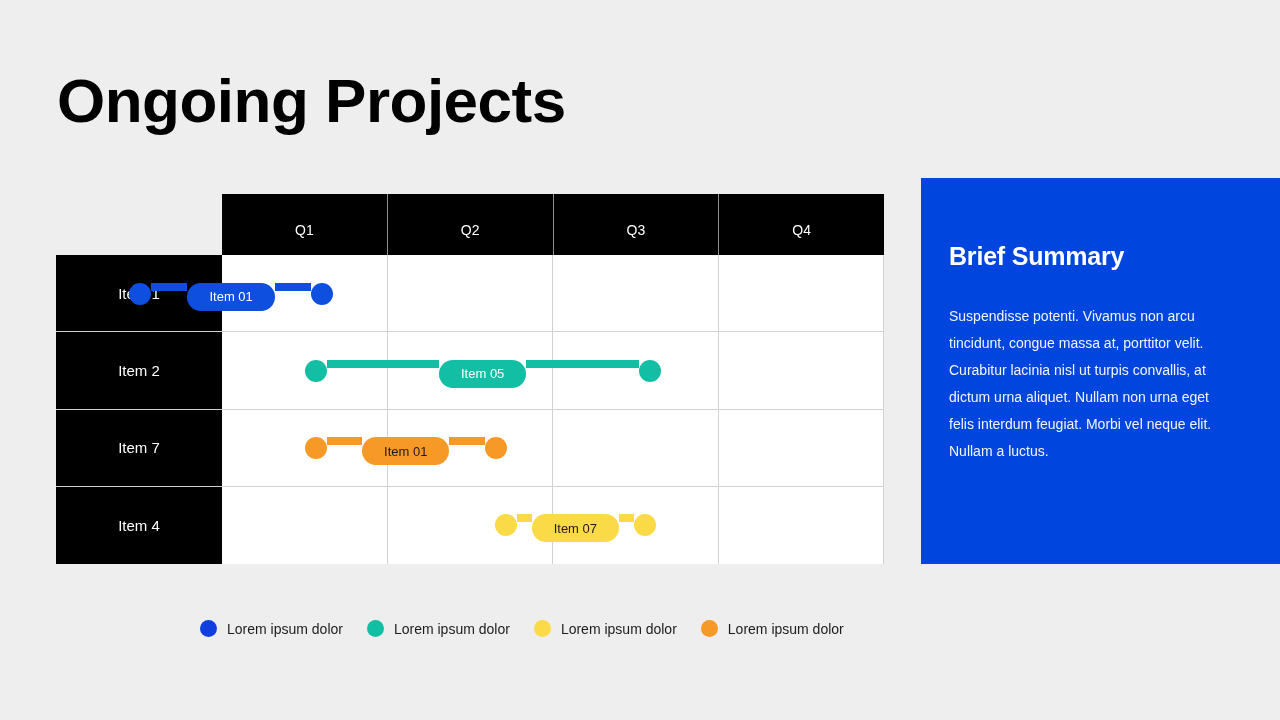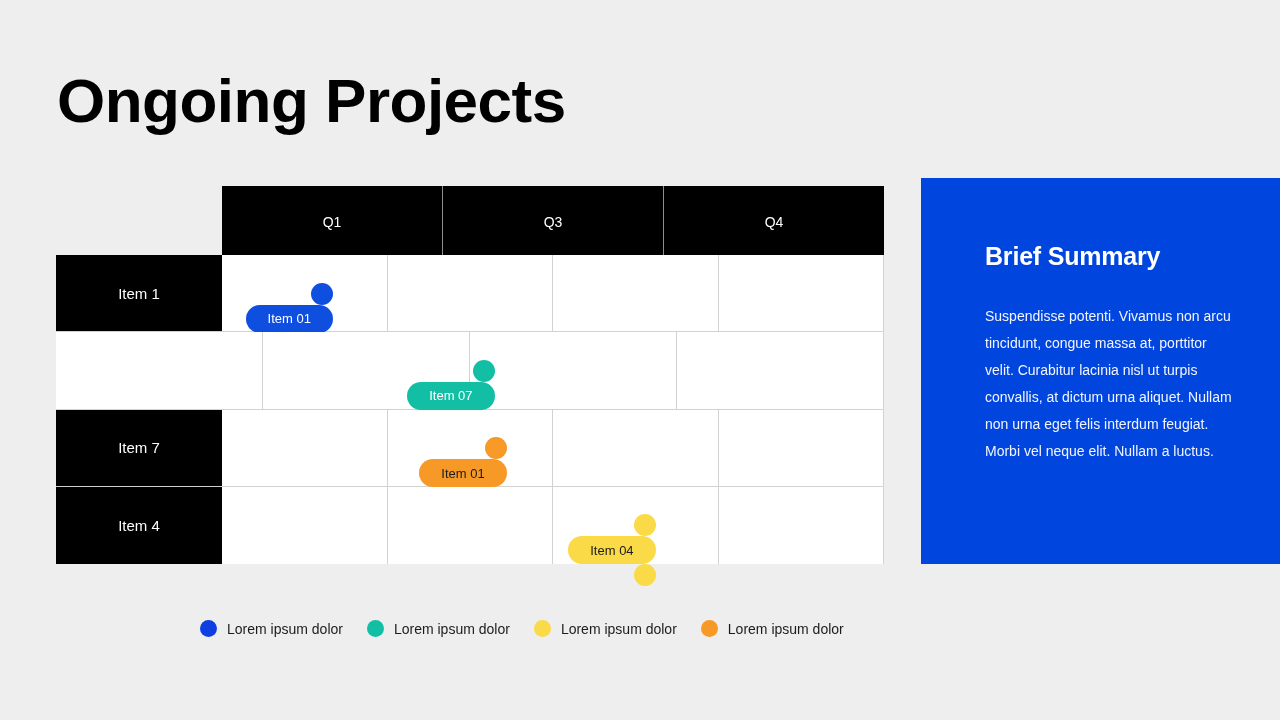--- a/index.html
+++ b/index.html
@@ -35,21 +35,21 @@
     left: 56px;
     top: 178px;
     width: 828px;
     height: 386px;
   }
 
   
   .gantt-header {
     position: absolute;
     left: 166px;
-    top: 8px;
+    top: 16px;
     width: 662px;
     height: 72px;
     display: flex;
     background: #000000;
   }
   .gantt-header .qcell {
     flex: 1 1 0;
     display: flex;
     align-items: center;
     justify-content: center;
@@ -101,23 +101,22 @@
   .track-cell:last-child { border-right: none; }
   .gantt-row:last-child .track-cell { border-bottom: none; }
 
   
   .bar {
     position: absolute;
     top: 50%;
     transform: translateY(-50%);
     height: 22px;
     display: flex;
-    align-items: flex-end;
+    align-items: flex-start;
     pointer-events: auto;
-    flex-direction: column;
   }
   .bar .cap {
     width: 22px;
     height: 22px;
     border-radius: 50%;
     flex: 0 0 22px;
   }
   .bar .connector {
     flex: 1 1 auto;
     height: 8px;
@@ -135,21 +134,21 @@
   }
 
   
   .summary {
     position: absolute;
     left: 921px;
     top: 178px;
     width: 359px;
     height: 386px;
     background: #0045dd;
-    padding: 64px 44px 0 64px;
+    padding: 64px 44px 0 28px;
   }
   .summary-title {
     color: #ffffff;
     font-size: 25px;
     font-weight: bold;
     letter-spacing: -0.2px;
     margin-bottom: 32px;
   }
   .summary-body {
     color: #f2f5ff;
@@ -187,20 +186,23 @@
 </head>
 <body style="background: rgb(238, 238, 238);">
 
 <div class="slide-title">Ongoing Projects</div>
 
 <div class="gantt">
 
   <div class="gantt-header">
     <div class="qcell">
       <span>Q1</span>
+    </div>
+    <div class="qcell">
+      <span>Q2</span>
     </div>
     <div class="qcell">
       <span>Q3</span>
     </div>
     <div class="qcell">
       <span>Q4</span>
     </div>
   </div>
 
   <div class="gantt-body">
@@ -218,29 +220,32 @@
           <div class="cap" style="background: rgb(15, 79, 224);"></div>
           <div class="connector" style="background: rgb(15, 79, 224);"></div>
           <div class="pill" style="background: rgb(15, 79, 224); color: rgb(255, 255, 255);">Item 01</div>
           <div class="connector" style="background: rgb(15, 79, 224);"></div>
           <div class="cap" style="background: rgb(15, 79, 224);"></div>
         </div>
       </div>
     </div>
 
     <div class="gantt-row">
+      <div class="row-label">
+        <span>Item 2</span>
+      </div>
       <div class="row-track">
         <div class="track-cell"></div>
         <div class="track-cell"></div>
         <div class="track-cell"></div>
         <div class="track-cell"></div>
         <div class="bar" id="bar-1" style="left: 82.75px; width: 355.825px;">
           <div class="cap" style="background: rgb(18, 191, 164);"></div>
           <div class="connector" style="background: rgb(18, 191, 164);"></div>
-          <div class="pill" style="background: rgb(18, 191, 164); color: rgb(255, 255, 255);">Item 07</div>
+          <div class="pill" style="background: rgb(18, 191, 164); color: rgb(255, 255, 255);">Item 05</div>
           <div class="connector" style="background: rgb(18, 191, 164);"></div>
           <div class="cap" style="background: rgb(18, 191, 164);"></div>
         </div>
       </div>
     </div>
 
     <div class="gantt-row">
       <div class="row-label">
         <span>Item 7</span>
       </div>
@@ -264,21 +269,21 @@
         <span>Item 4</span>
       </div>
       <div class="row-track">
         <div class="track-cell"></div>
         <div class="track-cell"></div>
         <div class="track-cell"></div>
         <div class="track-cell"></div>
         <div class="bar" id="bar-3" style="left: 273.075px; width: 160.535px;">
           <div class="cap" style="background: rgb(250, 218, 70);"></div>
           <div class="connector" style="background: rgb(250, 218, 70);"></div>
-          <div class="pill" style="background: rgb(250, 218, 70); color: rgb(28, 28, 28);">Item 04</div>
+          <div class="pill" style="background: rgb(250, 218, 70); color: rgb(28, 28, 28);">Item 07</div>
           <div class="connector" style="background: rgb(250, 218, 70);"></div>
           <div class="cap" style="background: rgb(250, 218, 70);"></div>
         </div>
       </div>
     </div>
 
   </div>
 </div>
 
 <div class="summary" style="background: rgb(0, 69, 221);">

